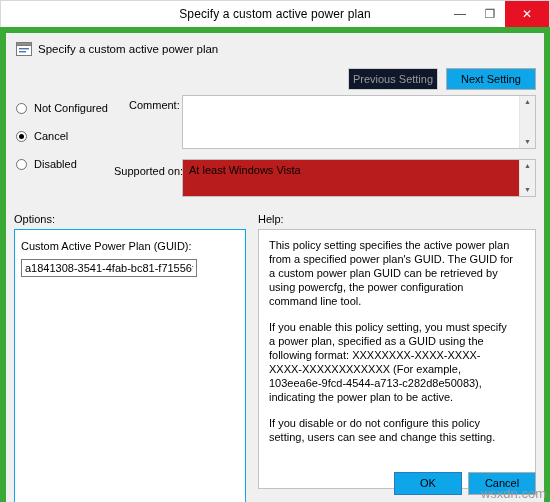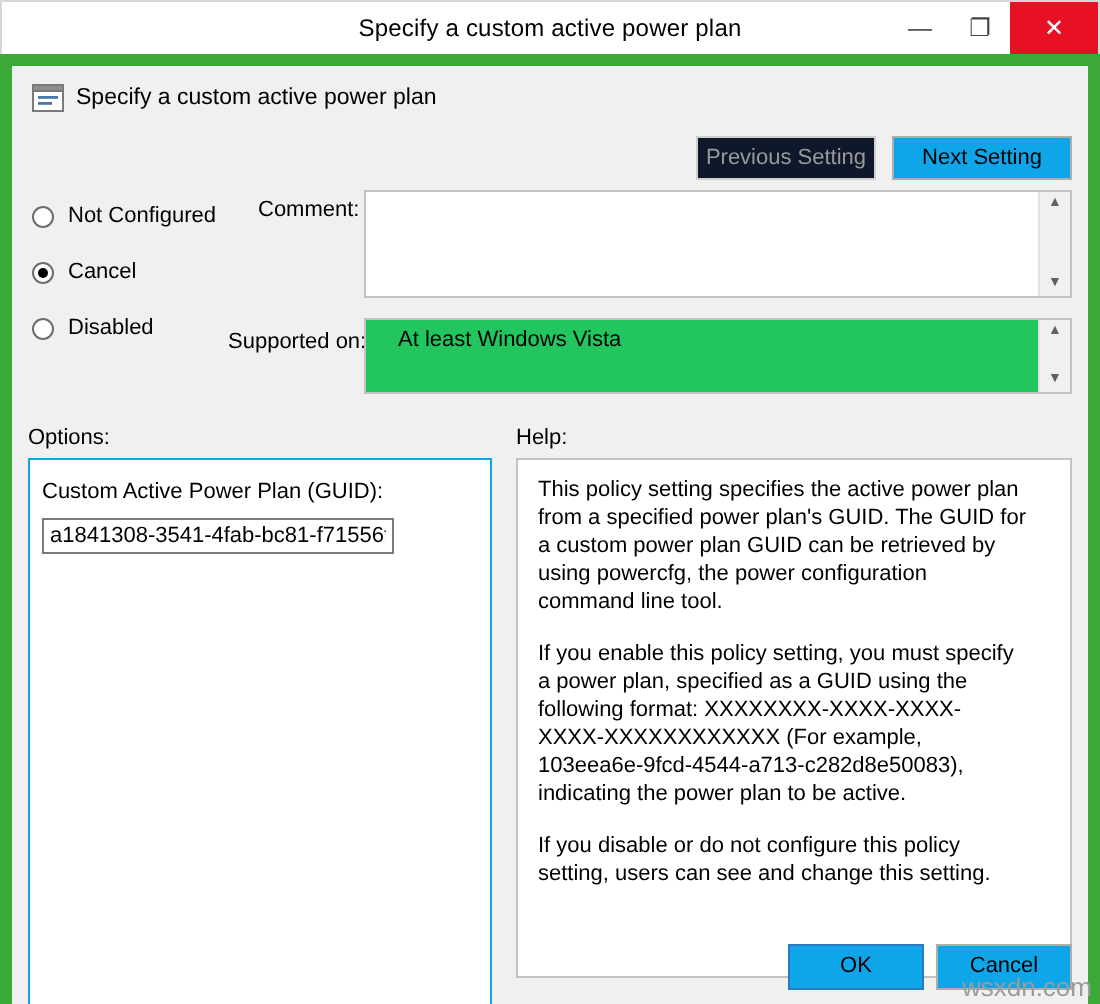--- a/index.html
+++ b/index.html
@@ -192,24 +192,24 @@
     left: 108px;
     top: 132px;
     font-size: 11px;
   }
   .supported-box {
     position: absolute;
     left: 176px;
     top: 126px;
     right: 8px;
     height: 38px;
-    background: #22c55e;
+    background: #b91c1c;
     border: 1px solid #c2c2c2;
     box-sizing: border-box;
-    padding: 4px 16px;
+    padding: 4px 6px;
     font-size: 11px;
   }
   .vscroll {
     position: absolute;
     right: 0;
     top: 0;
     bottom: 0;
     width: 15px;
     background: #f0f0f0;
     border-left: 1px solid #e3e3e3;

